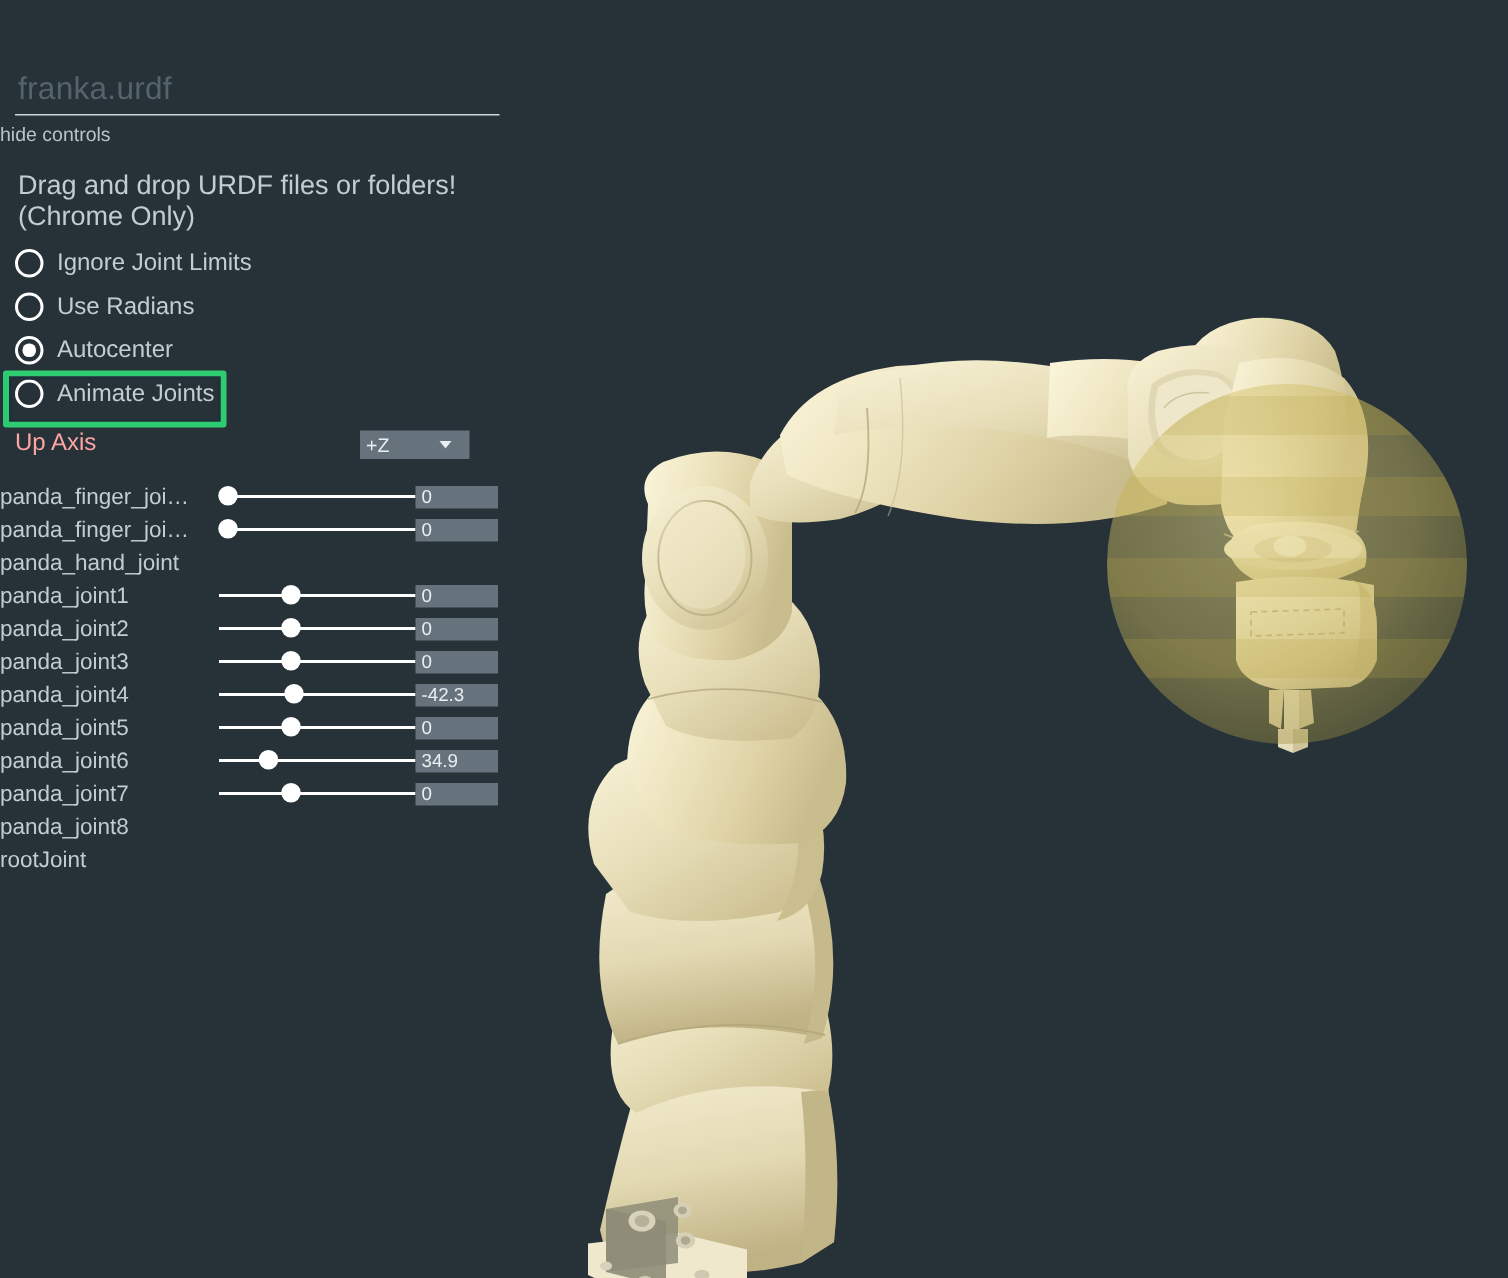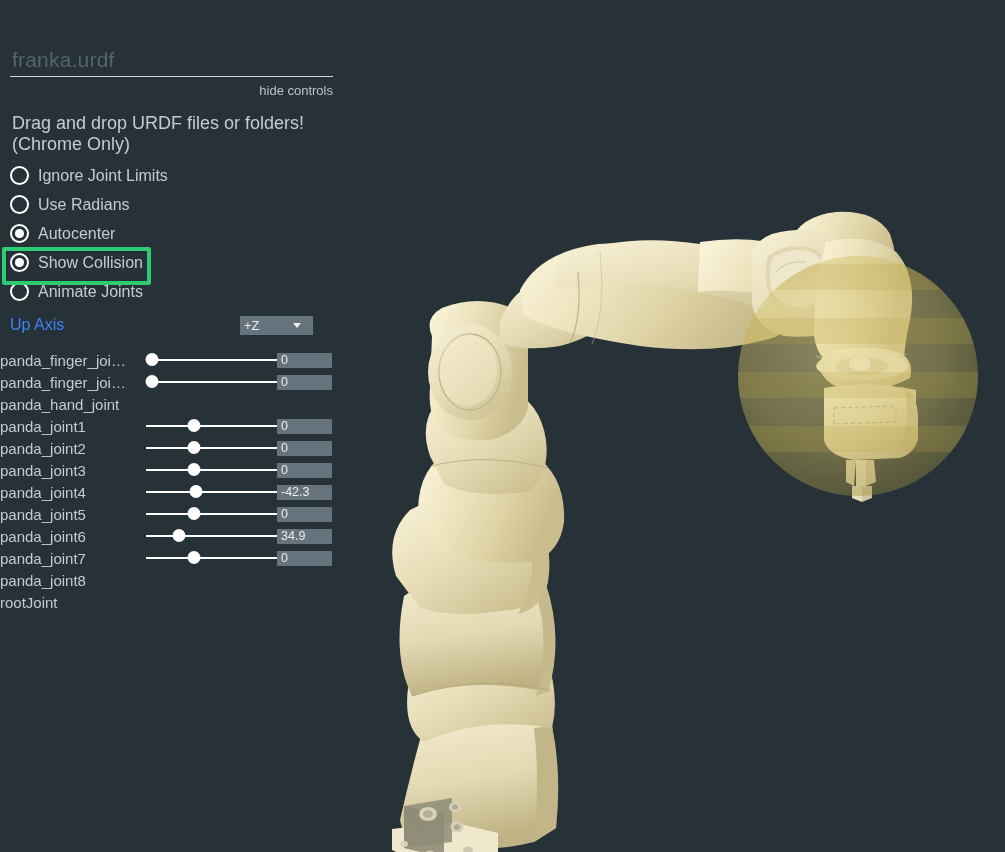--- a/index.html
+++ b/index.html
@@ -38,21 +38,21 @@
     padding: 12px 0 0 12px;
     letter-spacing: .2px;
     height: 40px;
   }
   .divider {
     height: 1px;
     background: #cfd6da;
     margin: 0 12px 0 10px;
   }
   .hide-controls-row {
-    text-align: right;
+    text-align: left;
     padding: 4px 12px 0 0;
   }
   .hide-controls {
     font-size: 13px;
     color: #b9c3c9;
     cursor: pointer;
   }
   .dragdrop {
     color: #c3ccd2;
     font-size: 18px;
@@ -111,21 +111,21 @@
   }
 
   
   .upaxis-row {
     display: flex;
     align-items: center;
     height: 30px;
     padding-left: 10px;
     margin-top: 4px;
   }
-  .upaxis-label { color: #3b82f6; font-size: 16px; }
+  .upaxis-label { color: #fca5a5; font-size: 16px; }
   .upaxis-select {
     position: absolute;
     left: 240px;
     width: 73px; height: 19px;
     background: #67737c;
     border: none;
     color: #e8eef1;
     font-size: 13px;
     font-family: "Liberation Sans", sans-serif;
     padding: 0 2px 0 4px;
@@ -363,24 +363,20 @@
         </div>
         <div class="toggle-row">
           <span class="radio"></span>
           <span class="toggle-label">Use Radians</span>
         </div>
         <div class="toggle-row">
           <span class="radio on"></span>
           <span class="toggle-label">Autocenter</span>
         </div>
         <div class="toggle-row">
-          <span class="radio on"></span>
-          <span class="toggle-label">Show Collision</span>
-        </div>
-        <div class="toggle-row">
           <span class="radio"></span>
           <span class="toggle-label">Animate Joints</span>
         </div>
       </div>
 
     <div class="highlight-box"></div>
 
     <div class="upaxis-row">
       <span class="upaxis-label">Up Axis</span>
       <div class="upaxis-select">

